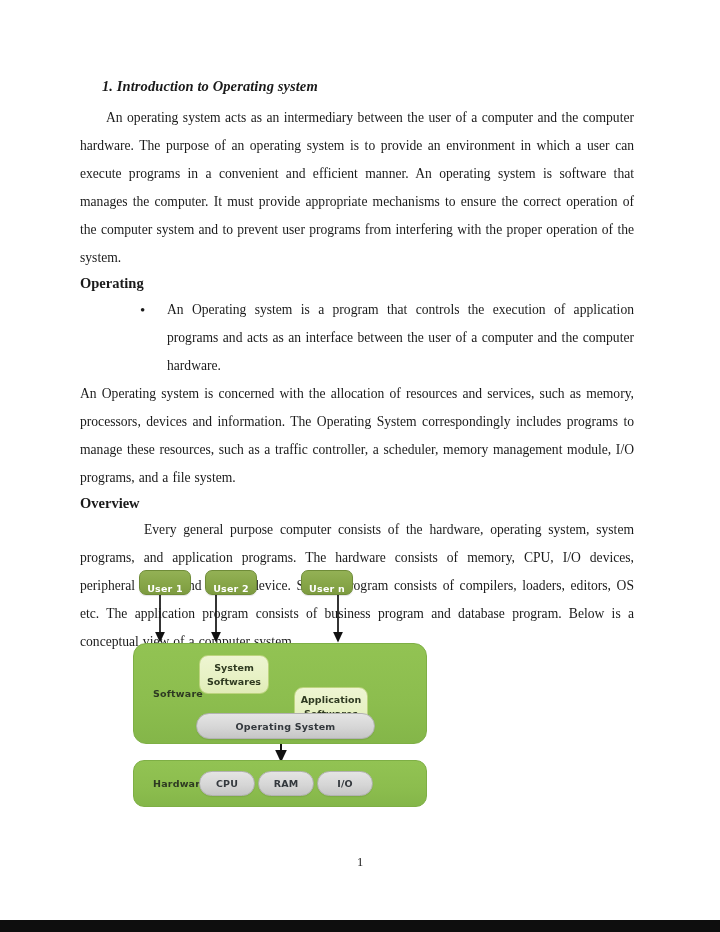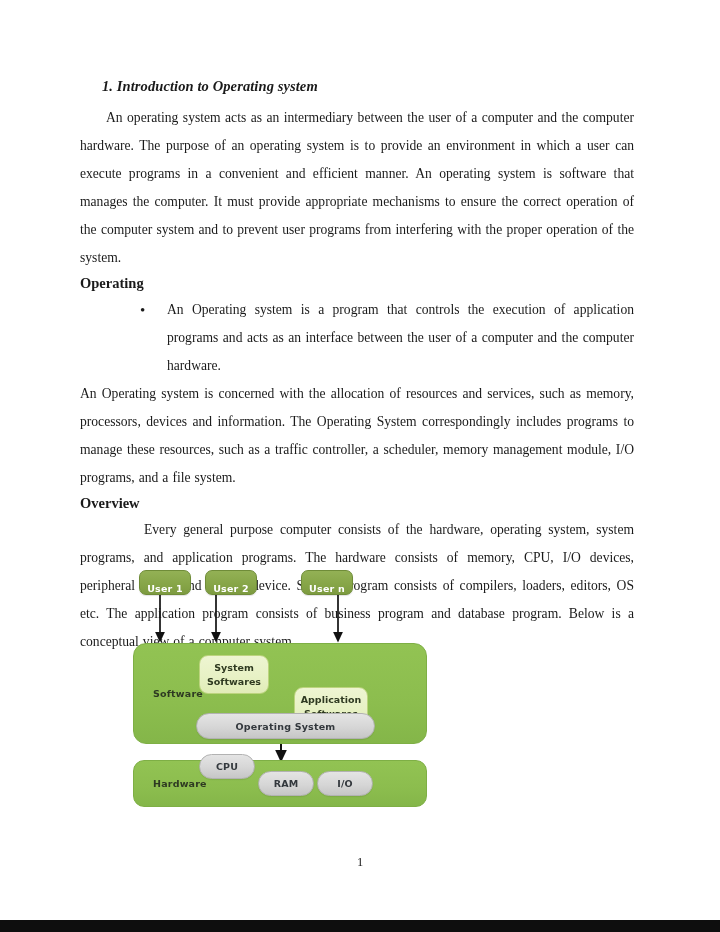--- a/index.html
+++ b/index.html
@@ -272,21 +272,21 @@
         <span>Softwares</span>
       </div>
 
       <div class="gray-box" style="left:63px; top:143px; width:177px; height:24px;">
         <span>Operating System</span>
       </div>
 
       <div class="hardware-layer"></div>
       <div class="layer-label" style="left:20px; top:208px;">Hardware</div>
 
-      <div class="gray-box" style="left:66px; top:184px; width:54px; height:23px;">
+      <div class="gray-box" style="left:66px; top:201px; width:54px; height:23px;">
         <span>CPU</span>
       </div>
       <div class="gray-box" style="left:125px; top:201px; width:54px; height:23px;">
         <span>RAM</span>
       </div>
       <div class="gray-box" style="left:184px; top:201px; width:54px; height:23px;">
         <span>I/O</span>
       </div>
 
     </div>

